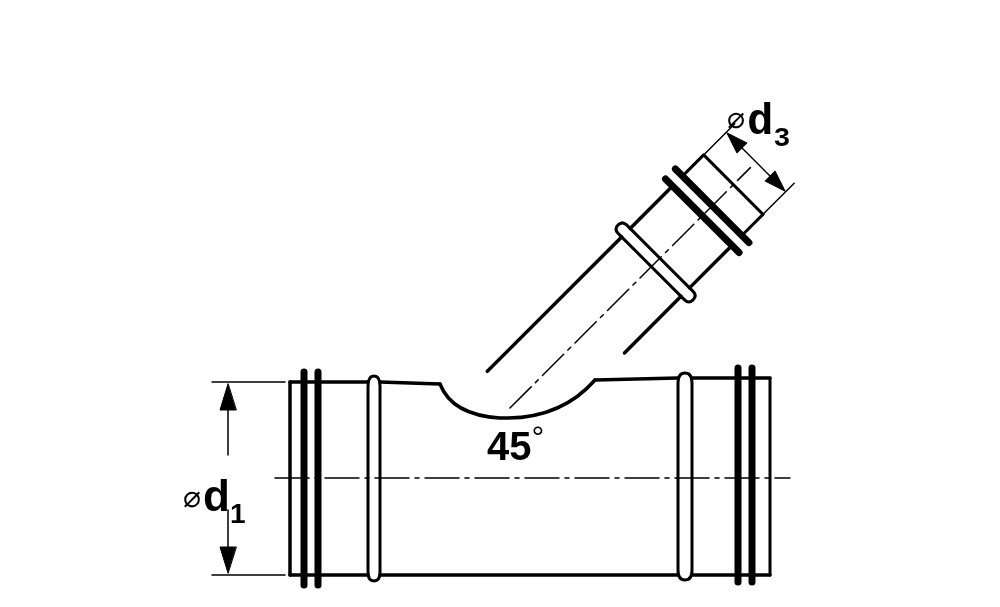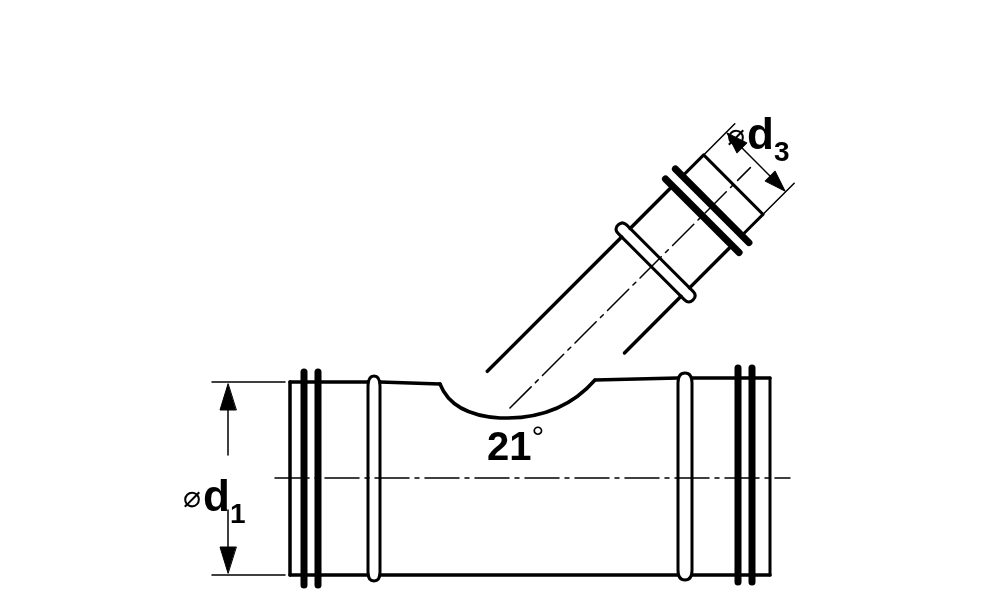--- a/index.html
+++ b/index.html
@@ -2,21 +2,21 @@
 <html><head>
 <meta charset="utf-8">
 <style>
   html, body { margin:0; padding:0; background:#ffffff; }
   body { width:1000px; height:607px; overflow:hidden; position:relative; font-family:"Liberation Sans", sans-serif; }
   #canvas { position:absolute; left:0; top:0; width:1000px; height:607px; }
   .lbl { position:absolute; color:#000; font-family:"Liberation Sans", sans-serif; font-weight:bold; line-height:1; white-space:nowrap; }
   .lbl .dia { font-weight:normal; font-size:30px; margin-right:2px; position:relative; top:-4px; }
   .lbl .main { font-size:44px; }
   .lbl .sub { font-size:28px; position:relative; top:12px; font-weight:bold; }
-  #label-d3 { left:727px; top:112px; }
+  #label-d3 { left:727px; top:100px;font-family:Liberation Mono, monospace; }
   #label-d1 { left:183px; top:474px; }
   #label-angle { left:487px; top:426px; font-size:40px; }
   #label-angle .deg { font-weight:normal; font-size:32px; position:relative; top:-12px; }
 </style>
 </head>
 <body>
 
 <svg id="canvas" viewBox="0 0 1000 607" xmlns="http://www.w3.org/2000/svg">
   <g fill="none" stroke="#000" stroke-linecap="round" stroke-linejoin="round">
 
@@ -84,14 +84,14 @@
 
 <div id="label-d3" class="lbl">
   <span class="dia">⌀</span><span class="main">d</span><span class="sub">3</span>
 </div>
 
 <div id="label-d1" class="lbl">
   <span class="dia">⌀</span><span class="main">d</span><span class="sub">1</span>
 </div>
 
 <div id="label-angle" class="lbl">
-  <span>21</span><span class="deg">°</span>
+  <span>45</span><span class="deg">°</span>
 </div>
 
 </body></html>

